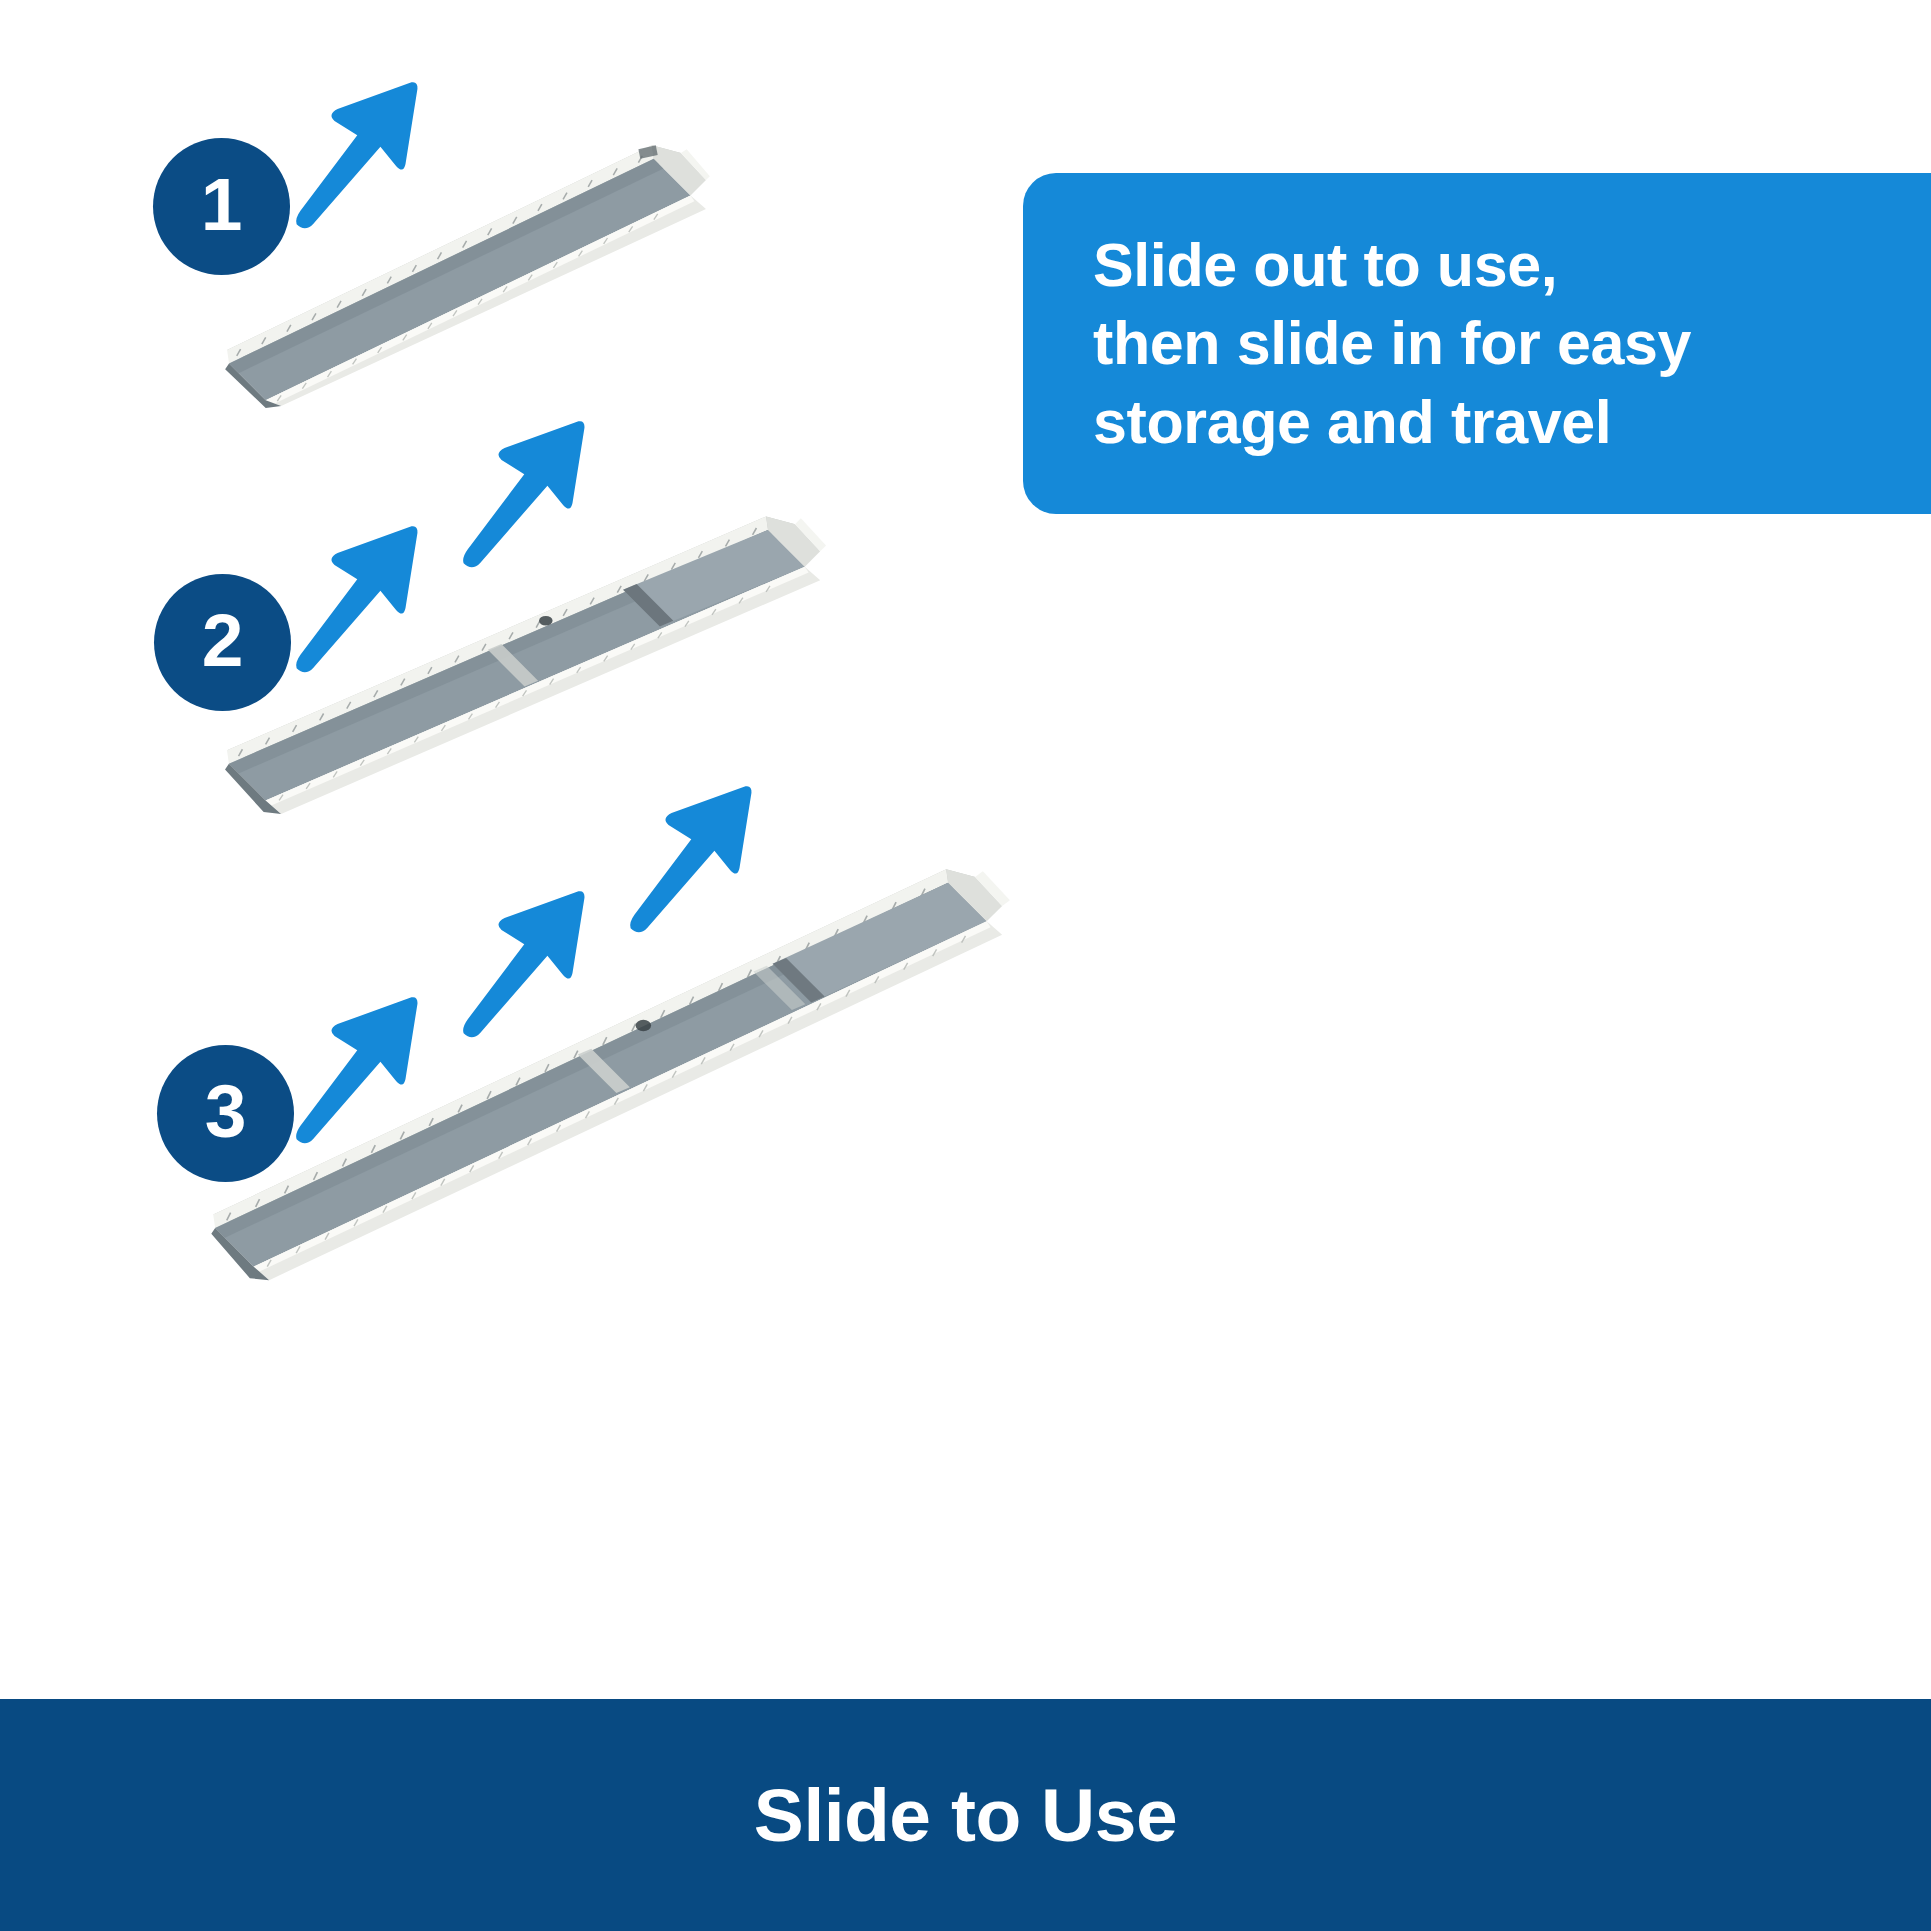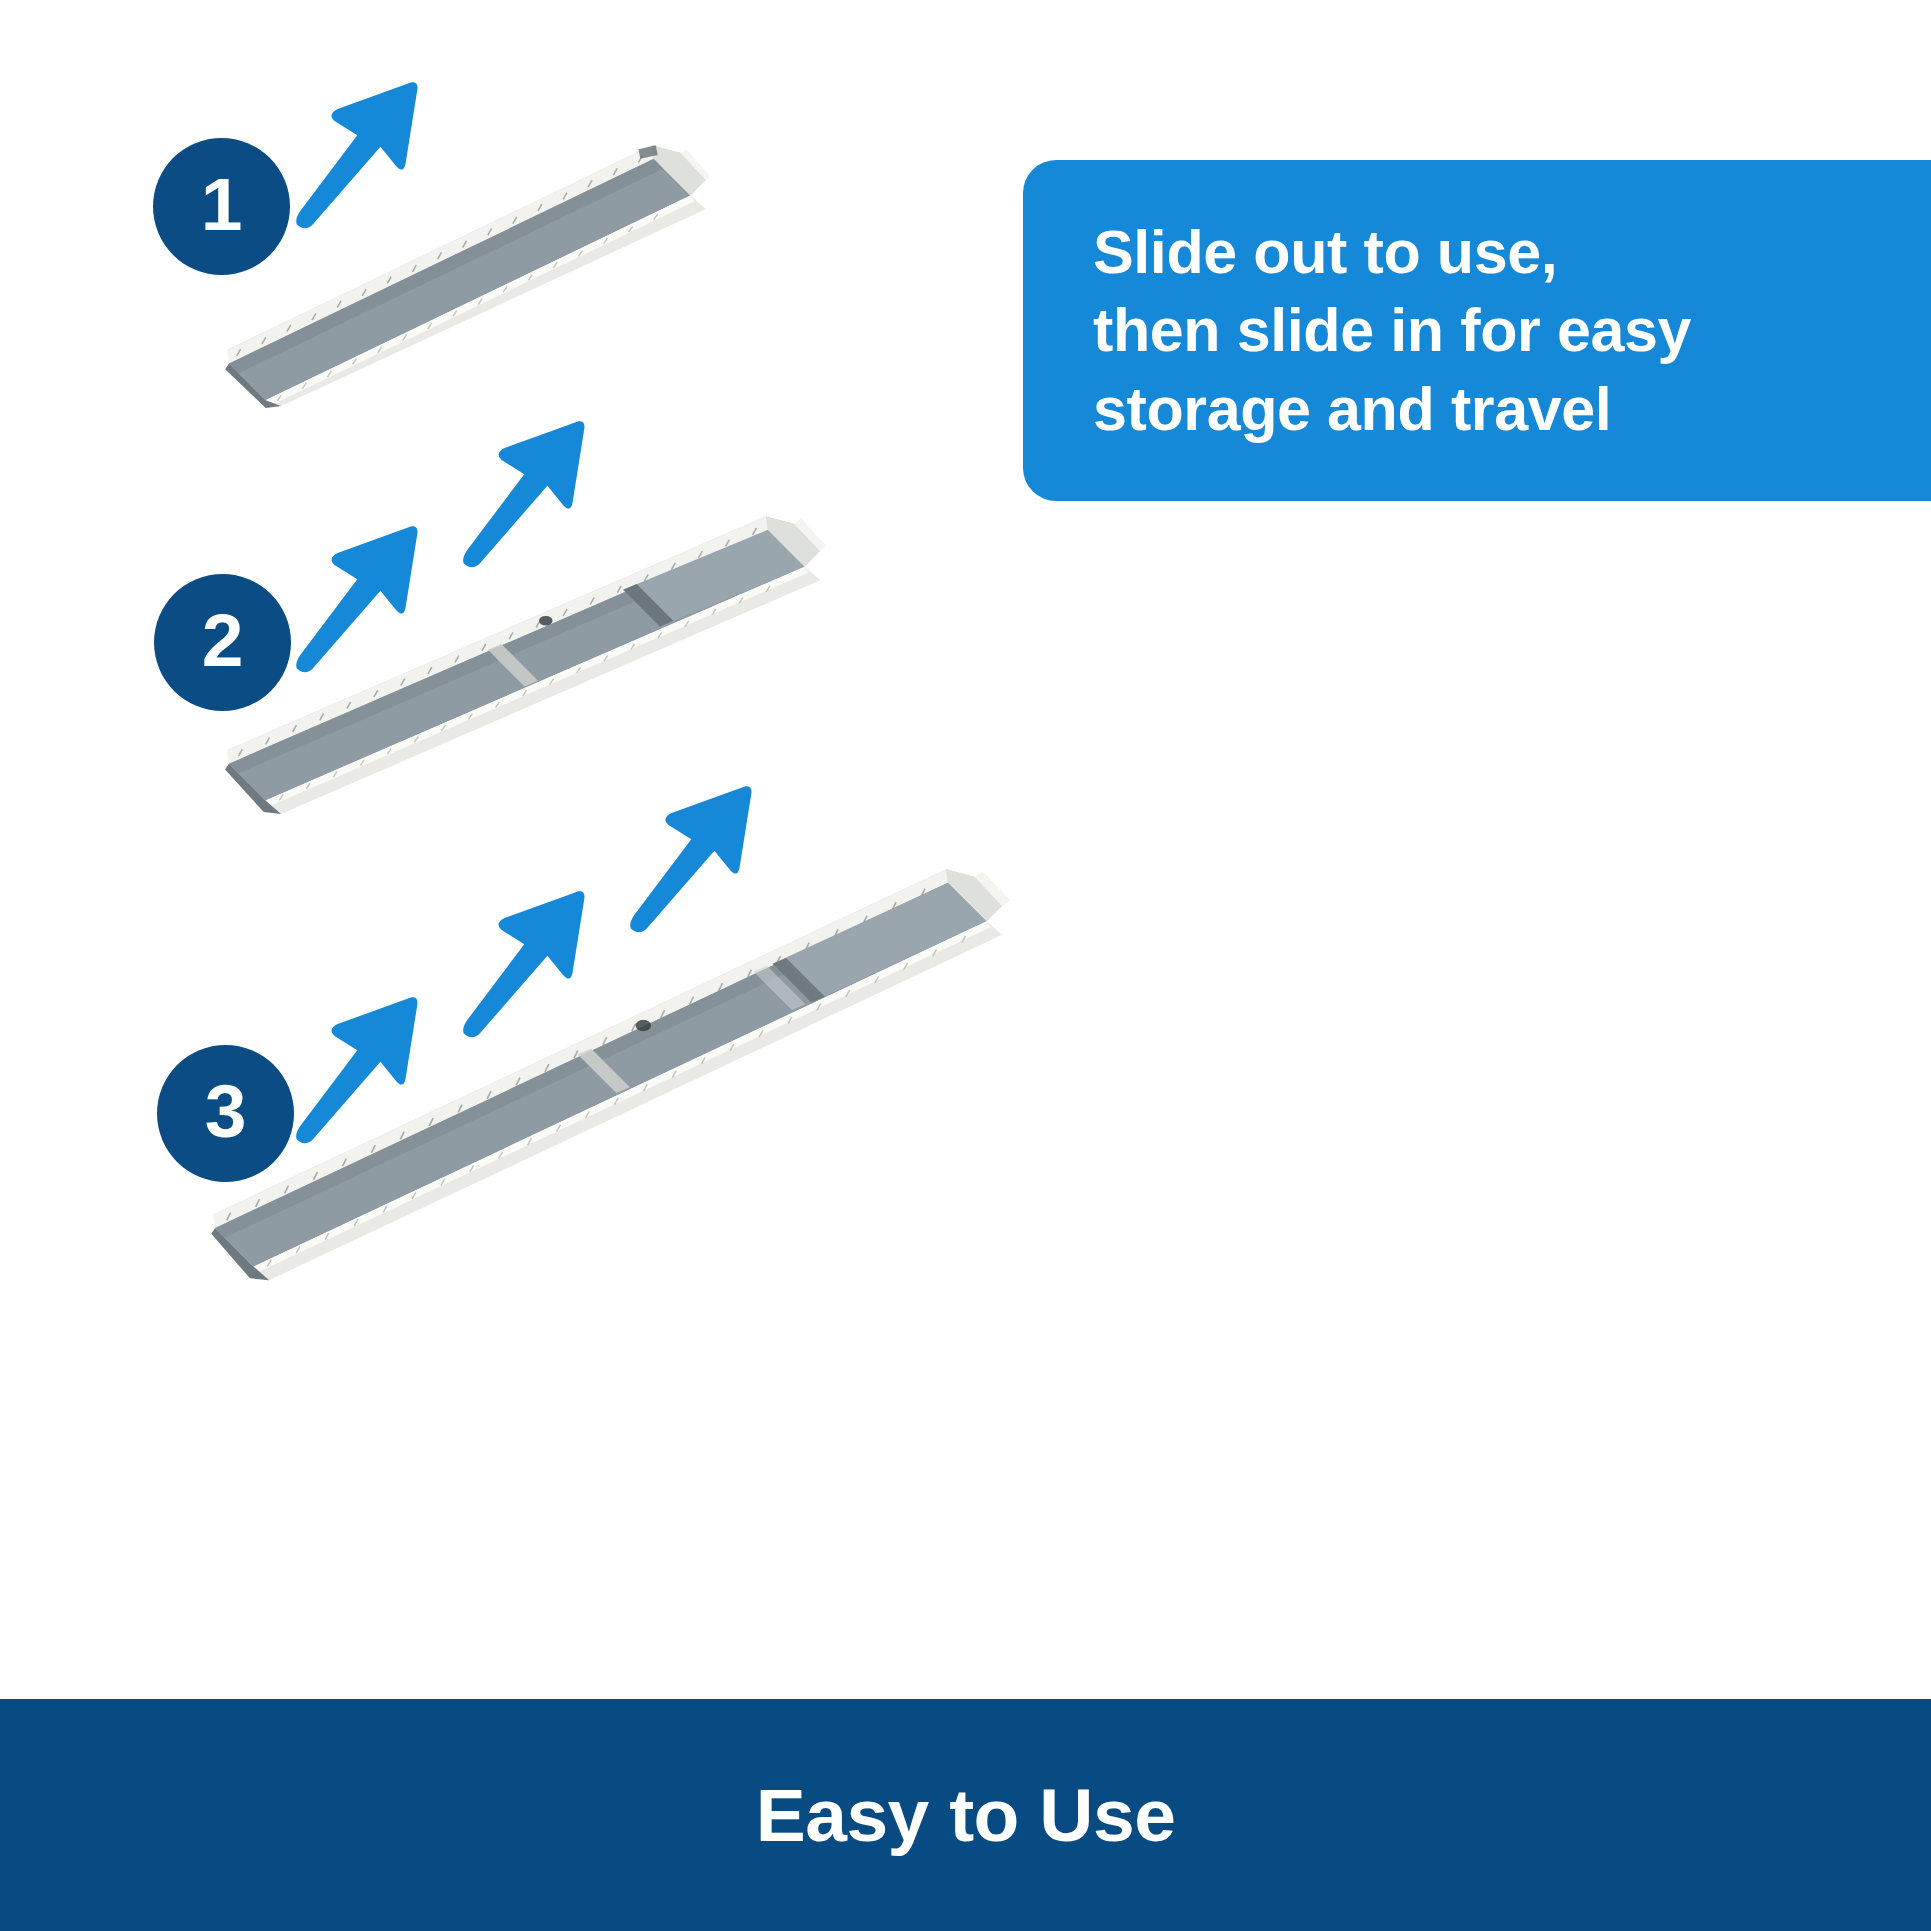--- a/index.html
+++ b/index.html
@@ -17,21 +17,21 @@
     width: 1931px;
     height: 1931px;
     background: #ffffff;
     overflow: hidden;
   }
 
   
   .callout {
     position: absolute;
     left: 1023px;
-    top: 160px;
+    top: 173px;
     width: 908px;
     height: 341px;
     background: #1589D8;
     border-radius: 33px 0 0 33px;
     box-sizing: border-box;
     padding: 35px 56px 35px 70px;
     display: flex;
     flex-direction: column;
     justify-content: center;
   }
@@ -355,17 +355,17 @@
     </svg>
   </div>
 
   <div class="callout">
     <div class="callout-text">Slide out to use,
 then slide in for easy
 storage and travel</div>
   </div>
 
   <div class="banner">
-    <div class="banner-text">Easy to Use</div>
+    <div class="banner-text">Slide to Use</div>
   </div>
 
 </div>
 
 
 </body></html>

